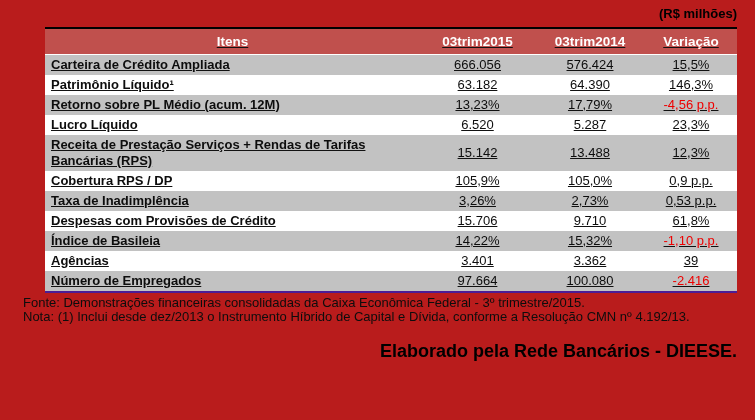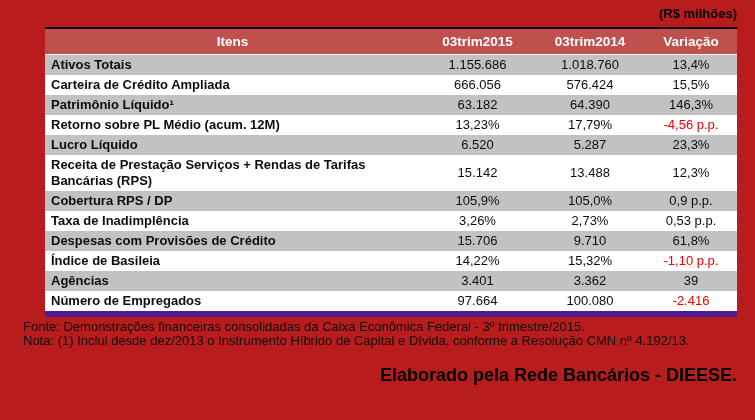--- a/index.html
+++ b/index.html
@@ -29,22 +29,23 @@
   }
   .table-wrap {
     margin-left: 45px;
     width: 692px;
   }
   table.fin-table {
     width: 100%;
     border-collapse: collapse;
     table-layout: fixed;
     border-top: 2px solid #000;
-    border-bottom: 6px solid #4c1d95;
+    border-bottom: 2px solid #4c1d95;
     font-size: 13px;
+    text-decoration: underline;
   }
   col.c-item  { width: 375px; }
   col.c-2015  { width: 115px; }
   col.c-2014  { width: 110px; }
   col.c-var   { width: 92px; }
   thead th {
     background: var(--header-bg);
     color: #ffffff;
     font-weight: bold;
     font-size: 13.5px;
@@ -102,26 +103,20 @@
       </colgroup>
       <thead>
         <tr>
           <th>Itens</th>
           <th>03trim2015</th>
           <th>03trim2014</th>
           <th>Variação</th>
         </tr>
       </thead>
       <tbody>
-        <tr>
-          <td class="item">Ativos Totais</td>
-          <td class="num">1.155.686</td>
-          <td class="num">1.018.760</td>
-          <td class="num">13,4%</td>
-        </tr>
         <tr>
           <td class="item">Carteira de Crédito Ampliada</td>
           <td class="num">666.056</td>
           <td class="num">576.424</td>
           <td class="num">15,5%</td>
         </tr>
         <tr>
           <td class="item">Patrimônio Líquido¹</td>
           <td class="num">63.182</td>
           <td class="num">64.390</td>

